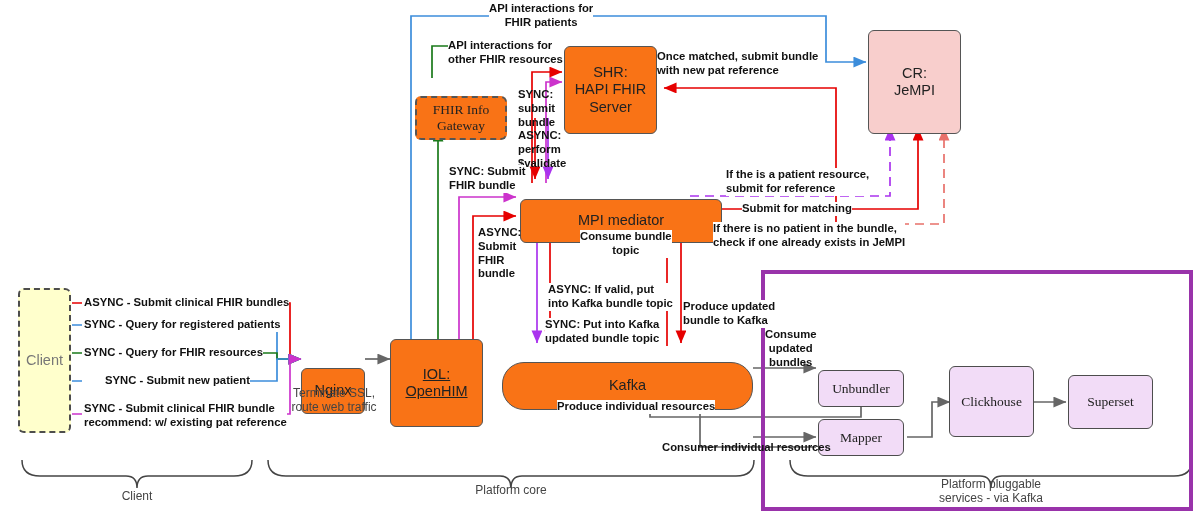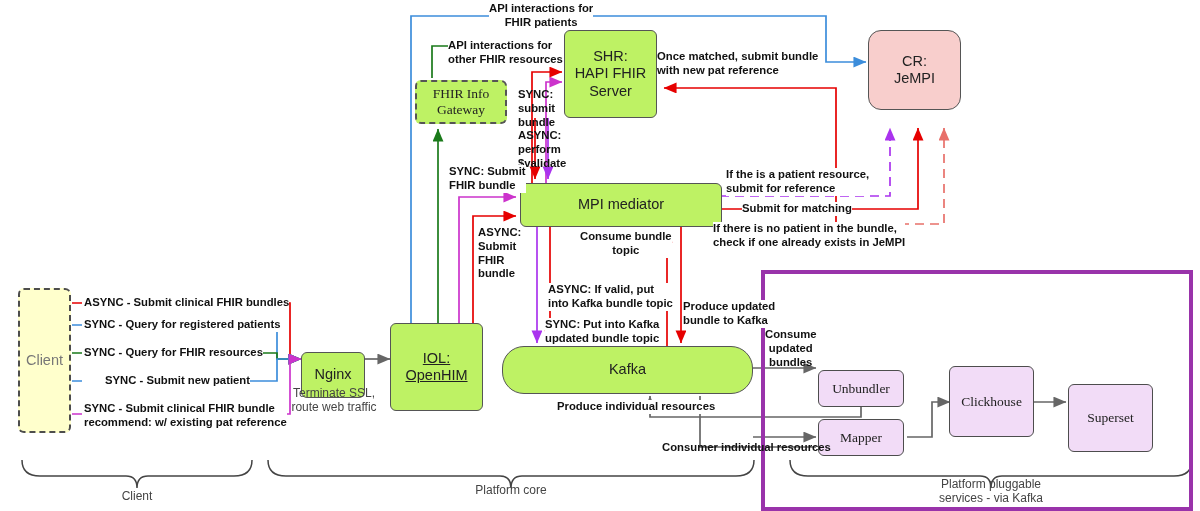--- a/index.html
+++ b/index.html
@@ -10,21 +10,21 @@
     overflow:hidden; position:relative;
   }
   #canvas { position:absolute; left:0; top:0; width:1200px; height:511px; }
   svg.wires { position:absolute; left:0; top:0; width:1200px; height:511px; overflow:visible; }
 
   .node {
     position:absolute; display:flex; align-items:center; justify-content:center;
     text-align:center; color:#222222; z-index:5;
     border:1.6px solid #4d4d4d;
   }
-  .green  { background:#bef264; border-color:#555555; }
+  .green  { background:#f97316; border-color:#555555;margin-top:16px; }
   .pink   { background:#f8cecc; border-color:#555555; }
   .violet { background:#f2dcf7; border-color:#4d4d4d; }
   .yellow { background:#ffffcc; border-color:#4d4d4d; }
   .dashed { border-style:dashed; border-width:2.2px; }
   .r6  { border-radius:6px; }
   .r22 { border-radius:22px; }
 
   .nlabel { line-height:1.18; font-size:14.5px; white-space:pre-line; }
   .nlabel.sm { font-size:13.5px;font-family:Liberation Serif, serif; }
   .nlabel.muted { color:#777777; }
@@ -162,21 +162,21 @@
     <span class="nlabel sm">FHIR Info
 Gateway</span>
   </div>
 
   <div class="node green r6" style="left:564px; top:30px; width:93px; height:88px;">
     <span class="nlabel">SHR:
 HAPI FHIR
 Server</span>
   </div>
 
-  <div class="node pink r6" style="left:868px; top:30px; width:93px; height:80px;border-radius:13px;">
+  <div class="node pink r6" style="left:868px; top:30px; width:93px; height:104px;">
     <span class="nlabel">CR:
 JeMPI</span>
   </div>
 
   <div class="node green r6" style="left:520px; top:183px; width:202px; height:44px;">
     <span class="nlabel">MPI mediator</span>
   </div>
 
   <div class="node green r22" style="left:502px; top:346px; width:251px; height:48px;">
     <span class="nlabel">Kafka</span>
@@ -187,21 +187,21 @@
   </div>
 
   <div class="node violet r6" style="left:818px; top:419px; width:86px; height:37px;">
     <span class="nlabel sm">Mapper</span>
   </div>
 
   <div class="node violet r6" style="left:949px; top:366px; width:85px; height:71px;">
     <span class="nlabel sm">Clickhouse</span>
   </div>
 
-  <div class="node violet r6" style="left:1068px; top:384px; width:85px; height:68px;">
+  <div class="node violet r6" style="left:1068px; top:375px; width:85px; height:54px;">
     <span class="nlabel sm">Superset</span>
   </div>
 
   <div class="wlabel wbg" style="left:84px; top:296px;">ASYNC - Submit clinical FHIR bundles</div>
 
   <div class="wlabel wbg" style="left:84px; top:318px;">SYNC - Query for registered patients</div>
 
   <div class="wlabel wbg" style="left:84px; top:346px;">SYNC - Query for FHIR resources</div>
 
   <div class="wlabel wbg" style="left:81px; top:374px;margin-left:24px;">SYNC - Submit new patient</div>

